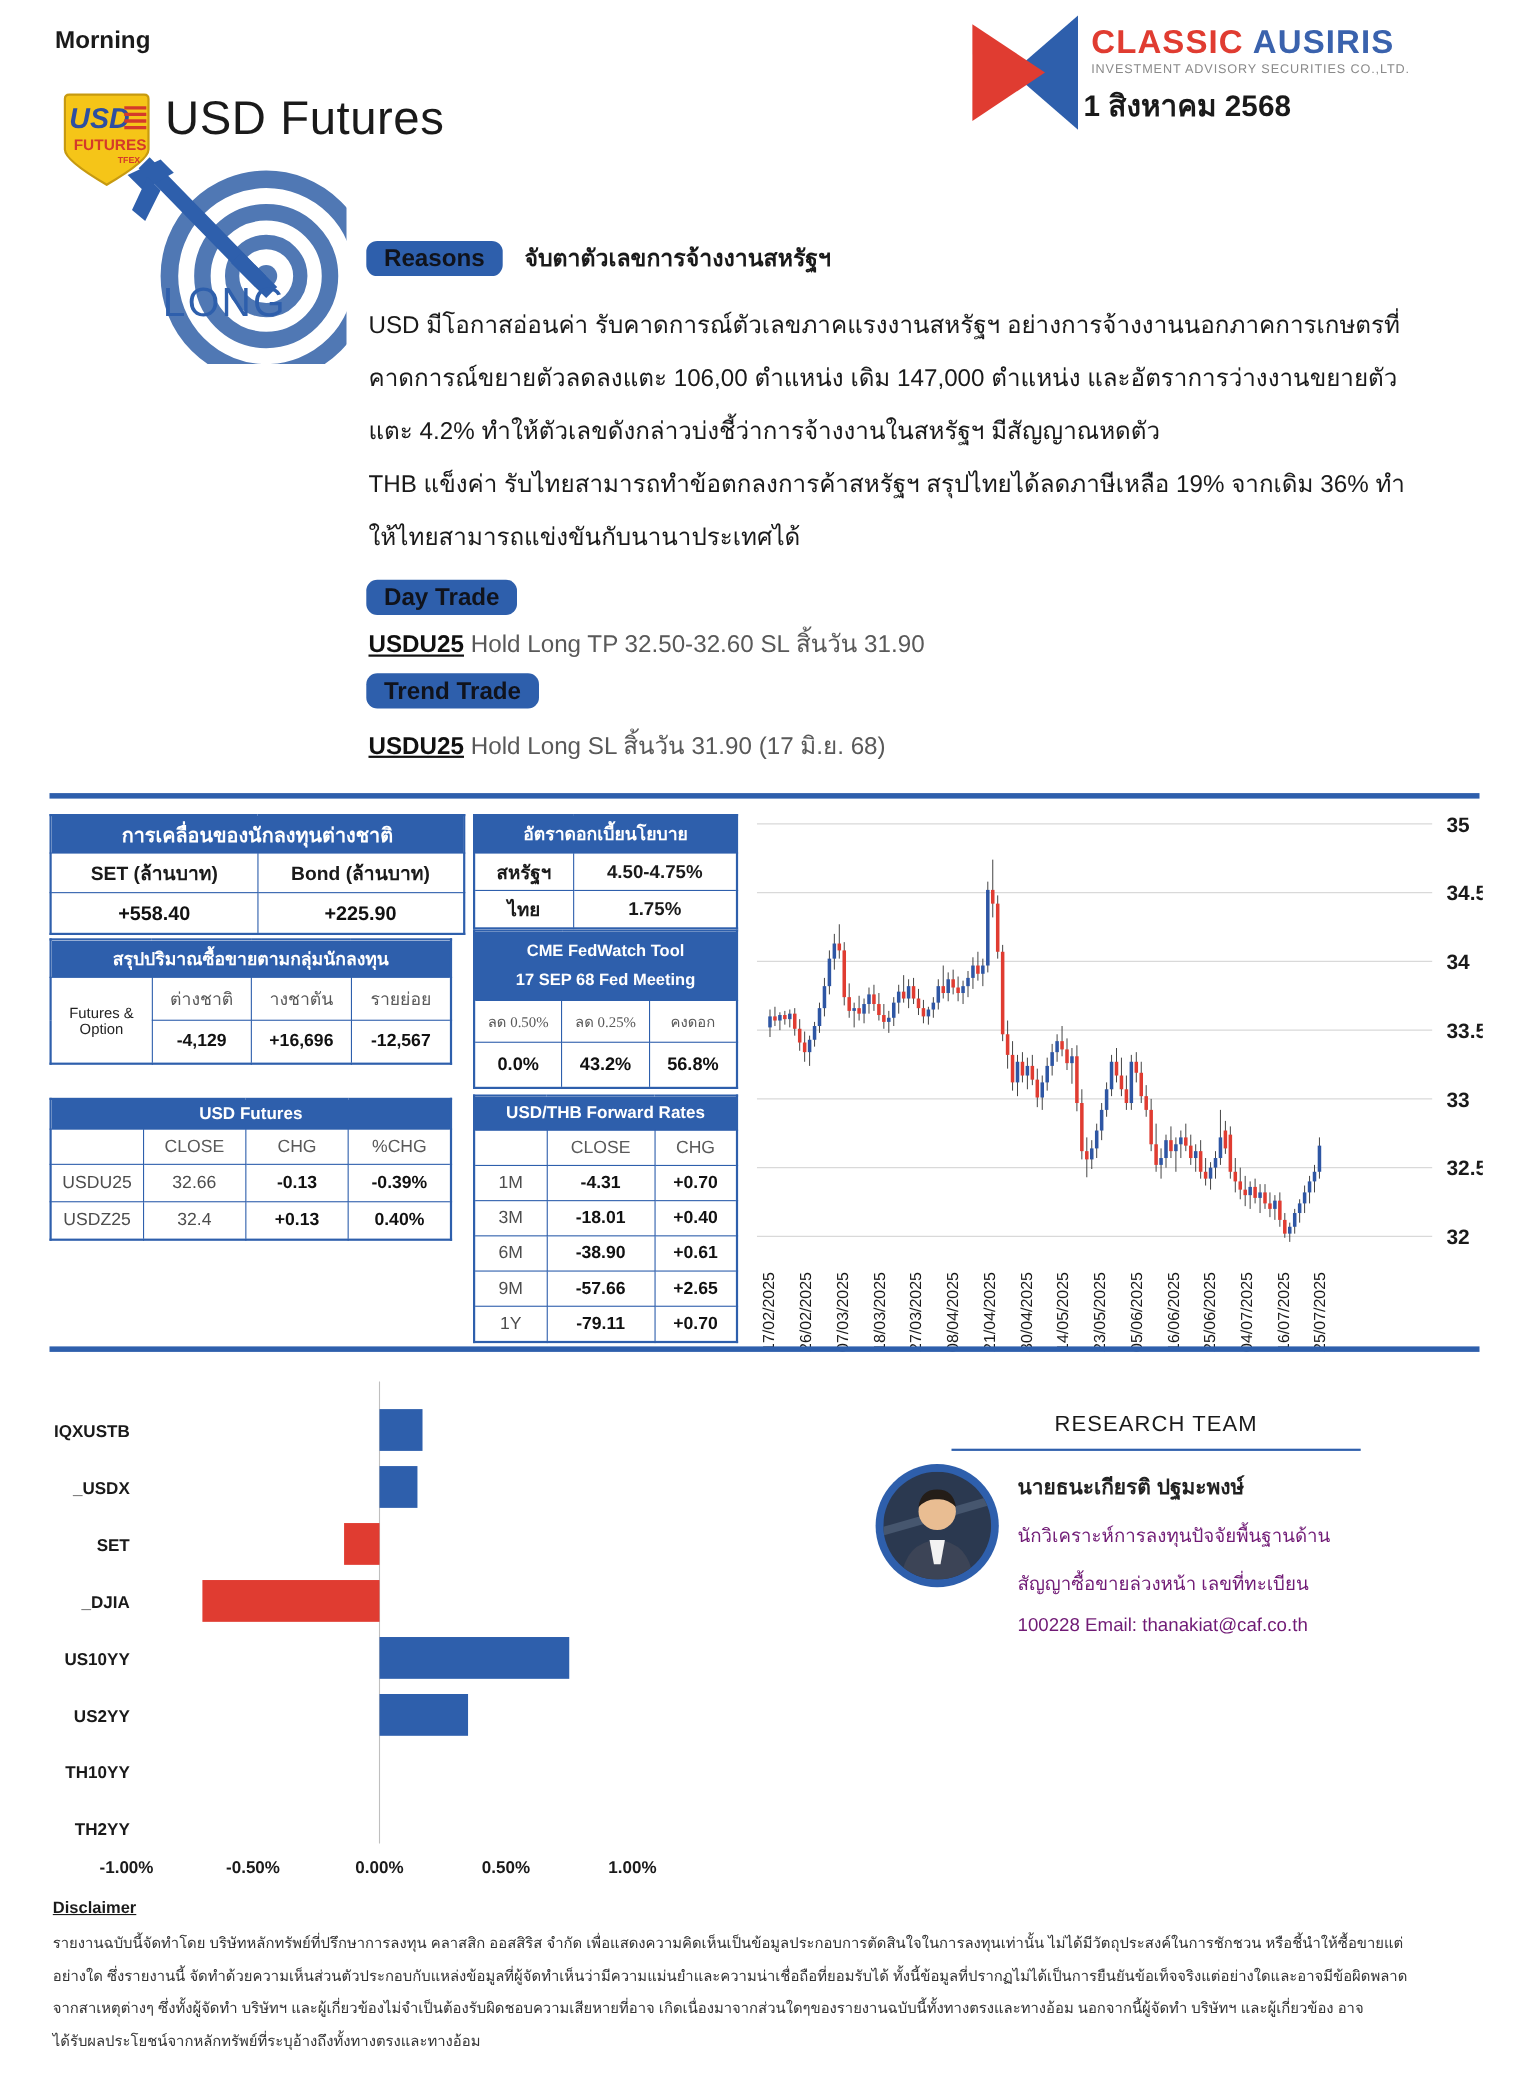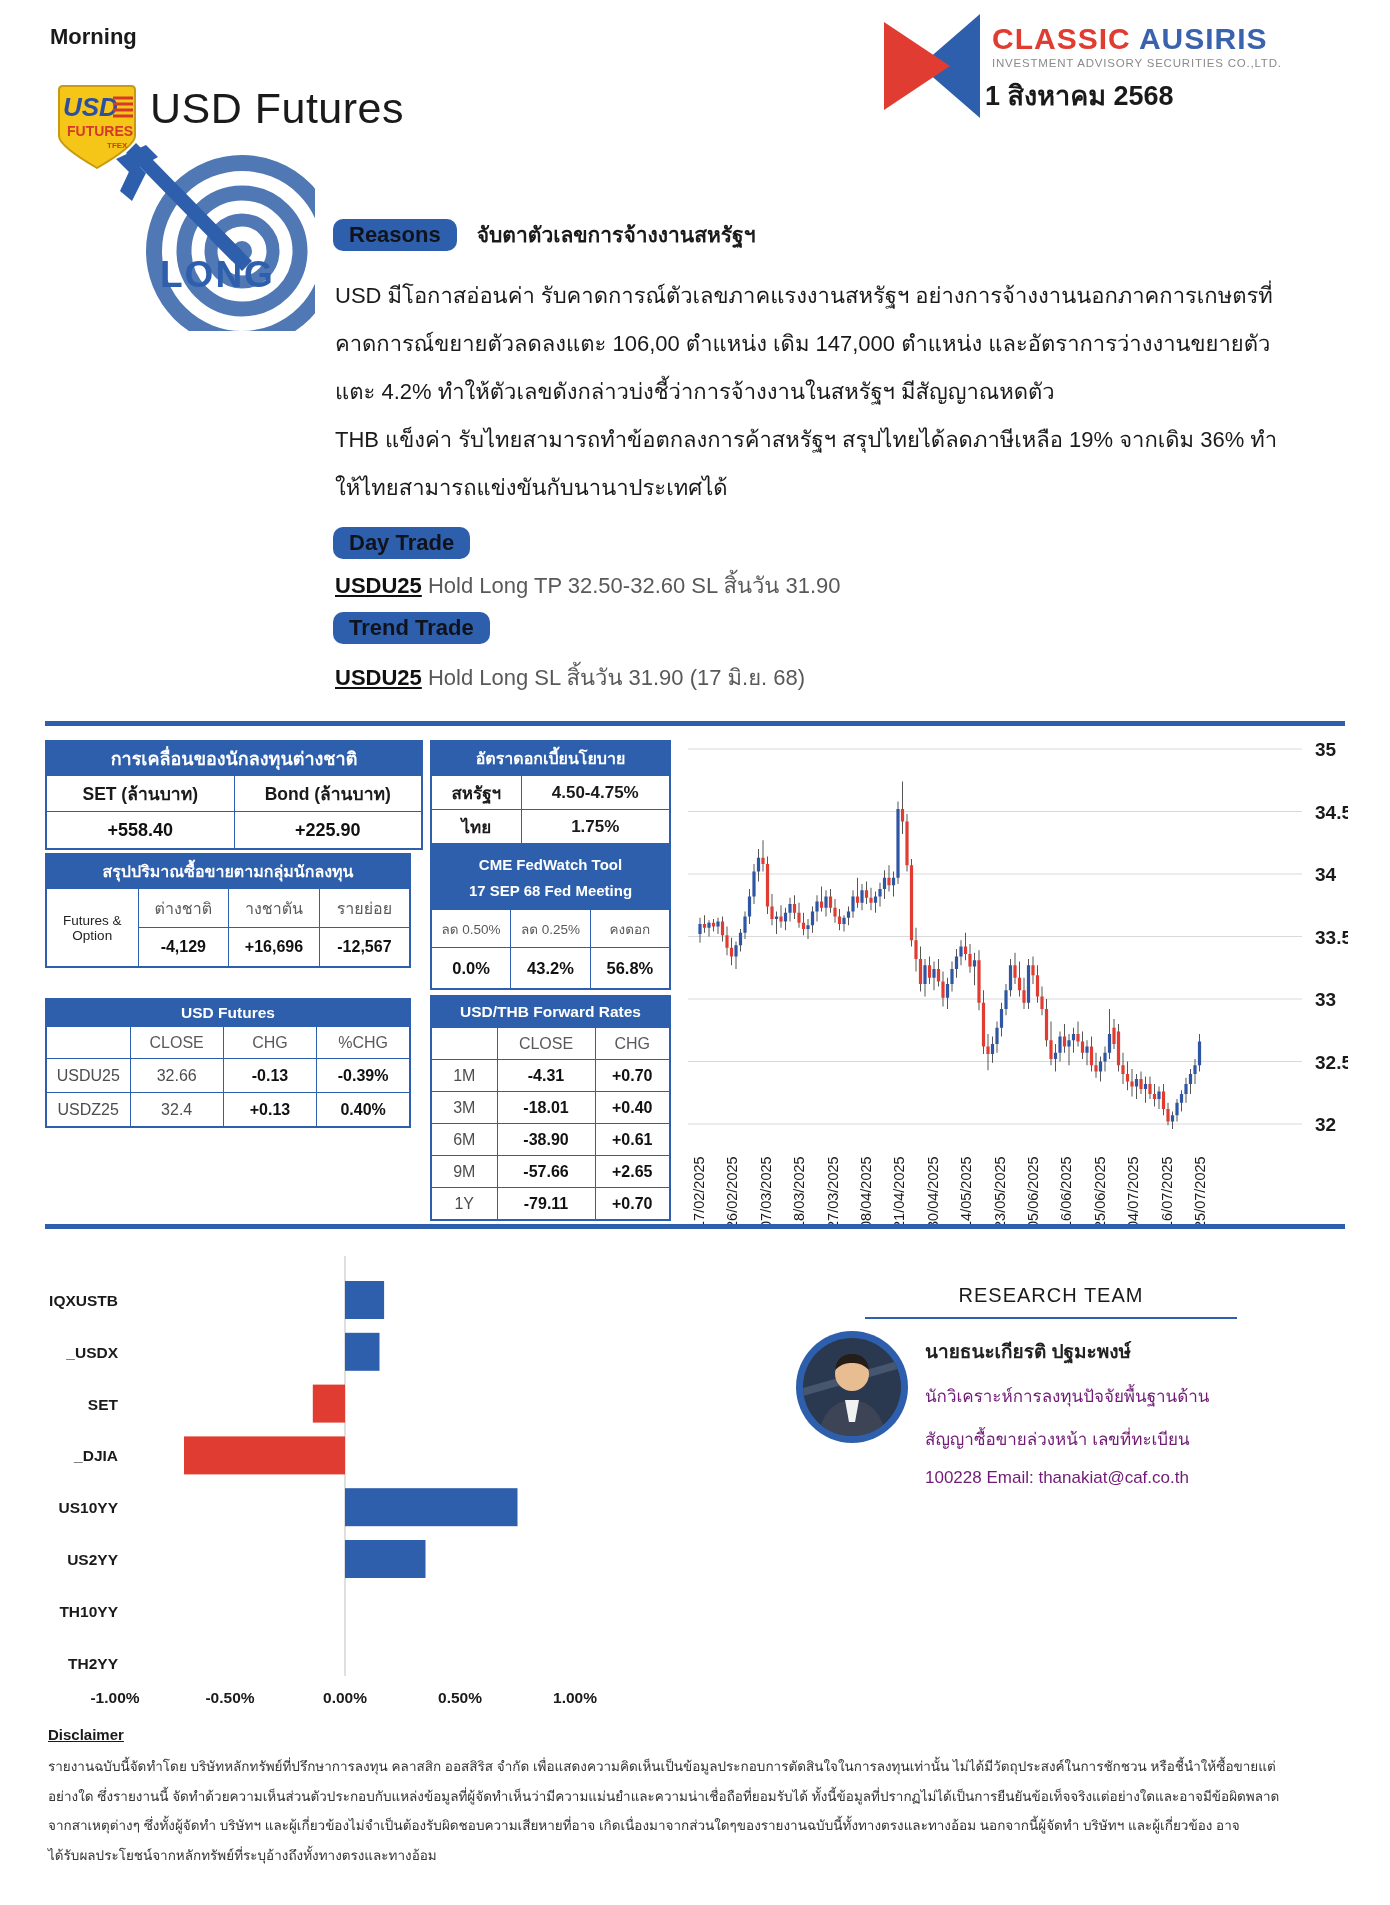--- a/index.html
+++ b/index.html
@@ -14,21 +14,21 @@
   .brand-name{font-size:30px;letter-spacing:1px;font-weight:bold;line-height:30px;}
   .brand-red{color:#e03c31;}
   .brand-blue{color:#3a62ad;}
   .brand-sub{font-size:11.5px;color:#8a8a8a;letter-spacing:.8px;margin-top:3px;}
   #report-date{left:985px;top:74px;font-size:27px;font-weight:bold;}
 
   
   #usd-badge{left:55px;top:84px;}
   #product-title{left:150px;top:84px;font-size:43px;font-weight:400;letter-spacing:.5px;}
   #dart-icon{left:100px;top:133px;}
-  #stance{left:160px;top:254px;font-size:37px;font-weight:bold;color:#2e5fac;letter-spacing:2px;}
+  #stance{left:148px;top:254px;font-size:37px;font-weight:normal;color:#2e5fac;letter-spacing:2px;}
 
   
   #reasons-row{left:333px;top:218px;display:flex;align-items:center;gap:20px;}
   .pill{background:#2e5fac;color:#10131c;font-weight:bold;font-size:22px;
         border-radius:10px;padding:3px 16px;display:inline-block;}
   #reasons-headline{font-size:21px;font-weight:bold;}
   #para{left:335px;top:272px;width:1045px;font-size:22px;line-height:48px;}
   #day-badge{left:333px;top:527px;}
   #day-line{left:335px;top:568px;font-size:22px;color:#595959;}
   #trend-badge{left:333px;top:612px;}
@@ -57,21 +57,21 @@
   #tableB th,#tableB td{height:38px;}
   #tableC{left:45px;top:998px;width:366px;font-size:16px;}
   #tableC .tt{height:26px;font-size:15.5px;}
   #tableC th{height:31px;}
   #tableC td{height:33px;}
   #tableD{left:430px;top:740px;width:241px;font-size:17px;}
   #tableD .tt{height:33px;}
   #tableD td{height:33px;font-weight:bold;}
   #tableE{left:430px;top:845px;width:241px;}
   #tableE .tt{height:62px;font-size:15px;line-height:26px;}
-  #tableE th{height:37px;font-size:13.5px;}
+  #tableE th{height:37px;font-size:13.5px;font-family:Liberation Serif, serif;}
   #tableE td{height:40px;font-size:16.5px;}
   #tableF{left:430px;top:995px;width:241px;font-size:16px;}
   #tableF .tt{height:30px;font-size:15.5px;}
   #tableF th{height:31px;}
   #tableF td{height:31px;}
 
   
   #candle-chart{left:688px;top:740px;}
   #bar-chart{left:45px;top:1248px;}
 

